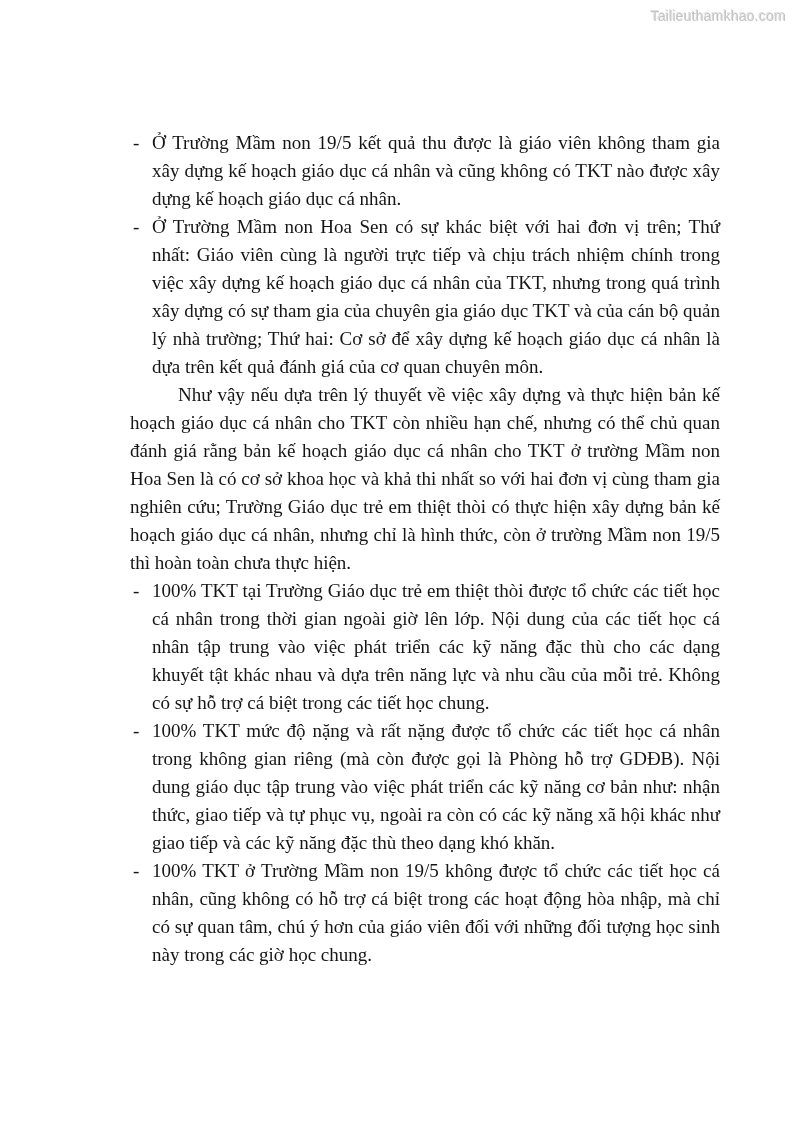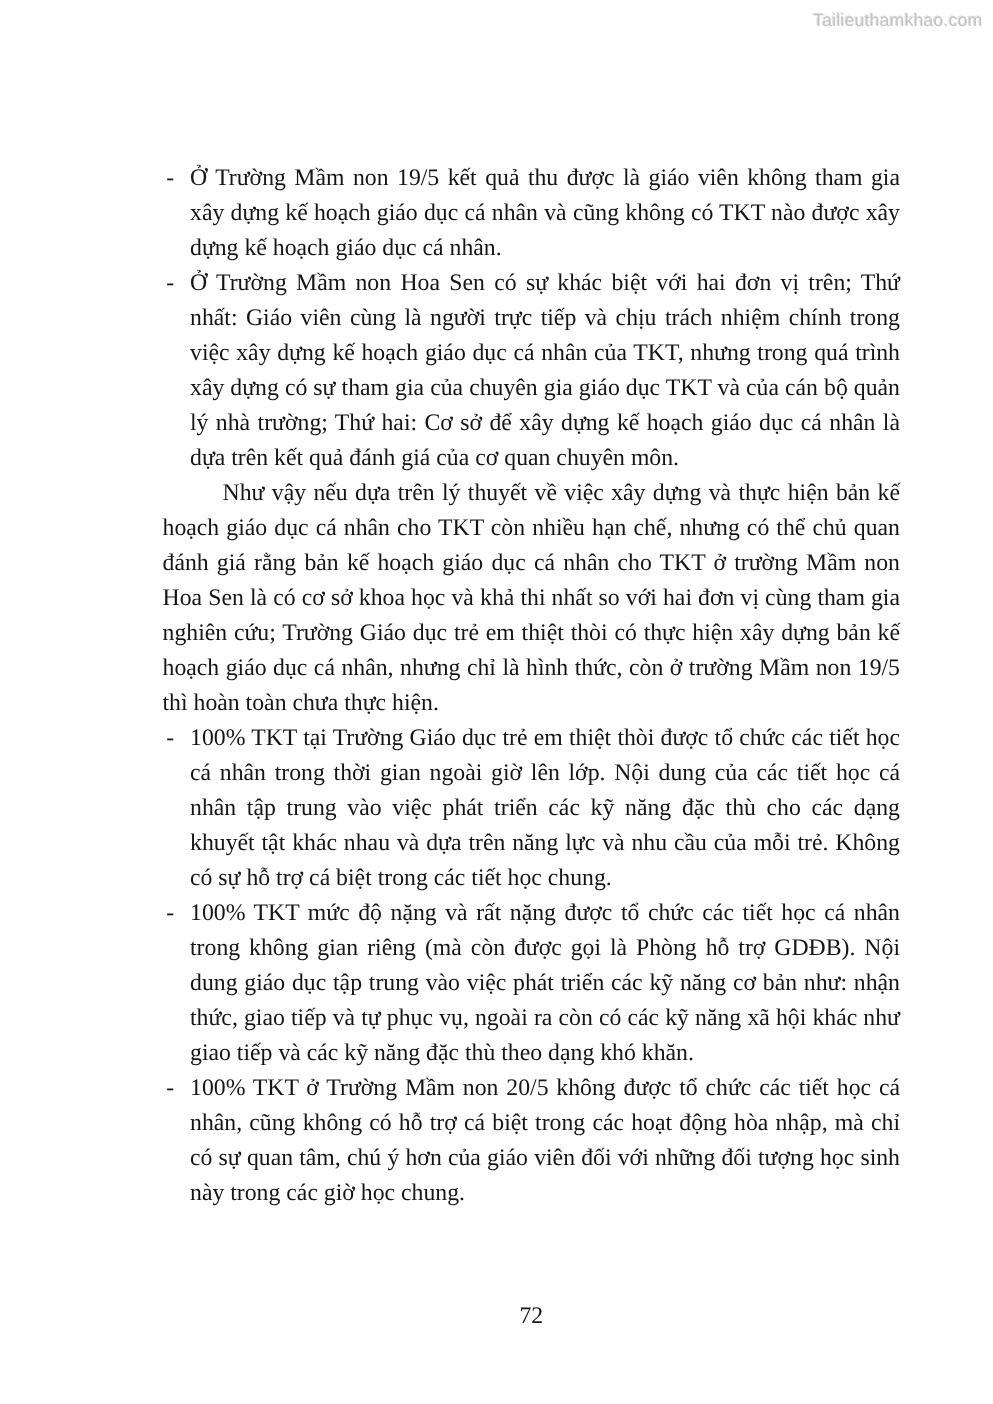--- a/index.html
+++ b/index.html
@@ -91,22 +91,19 @@
       <span>100% TKT tại Trường Giáo dục trẻ em thiệt thòi được tổ chức các tiết học cá nhân trong thời gian ngoài giờ lên lớp. Nội dung của các tiết học cá nhân tập trung vào việc phát triển các kỹ năng đặc thù cho các dạng khuyết tật khác nhau và dựa trên năng lực và nhu cầu của mỗi trẻ. Không có sự hỗ trợ cá biệt trong các tiết học chung.</span>
     </div>
 
     <div class="block bullet">
       <span class="dash">-</span>
       <span>100% TKT mức độ nặng và rất nặng được tổ chức các tiết học cá nhân trong không gian riêng (mà còn được gọi là Phòng hỗ trợ GDĐB). Nội dung giáo dục tập trung vào việc phát triển các kỹ năng cơ bản như: nhận thức, giao tiếp và tự phục vụ, ngoài ra còn có các kỹ năng xã hội khác như giao tiếp và các kỹ năng đặc thù theo dạng khó khăn.</span>
     </div>
 
     <div class="block bullet">
       <span class="dash">-</span>
-      <span>100% TKT ở Trường Mầm non 20/5 không được tổ chức các tiết học cá nhân, cũng không có hỗ trợ cá biệt trong các hoạt động hòa nhập, mà chỉ có sự quan tâm, chú ý hơn của giáo viên đối với những đối tượng học sinh này trong các giờ học chung.</span>
+      <span>100% TKT ở Trường Mầm non 19/5 không được tổ chức các tiết học cá nhân, cũng không có hỗ trợ cá biệt trong các hoạt động hòa nhập, mà chỉ có sự quan tâm, chú ý hơn của giáo viên đối với những đối tượng học sinh này trong các giờ học chung.</span>
     </div>
 
   </div>
 
-  <div class="footer">
-    <span>72</span>
-  </div>
 
 </div>
 
 </body></html>

